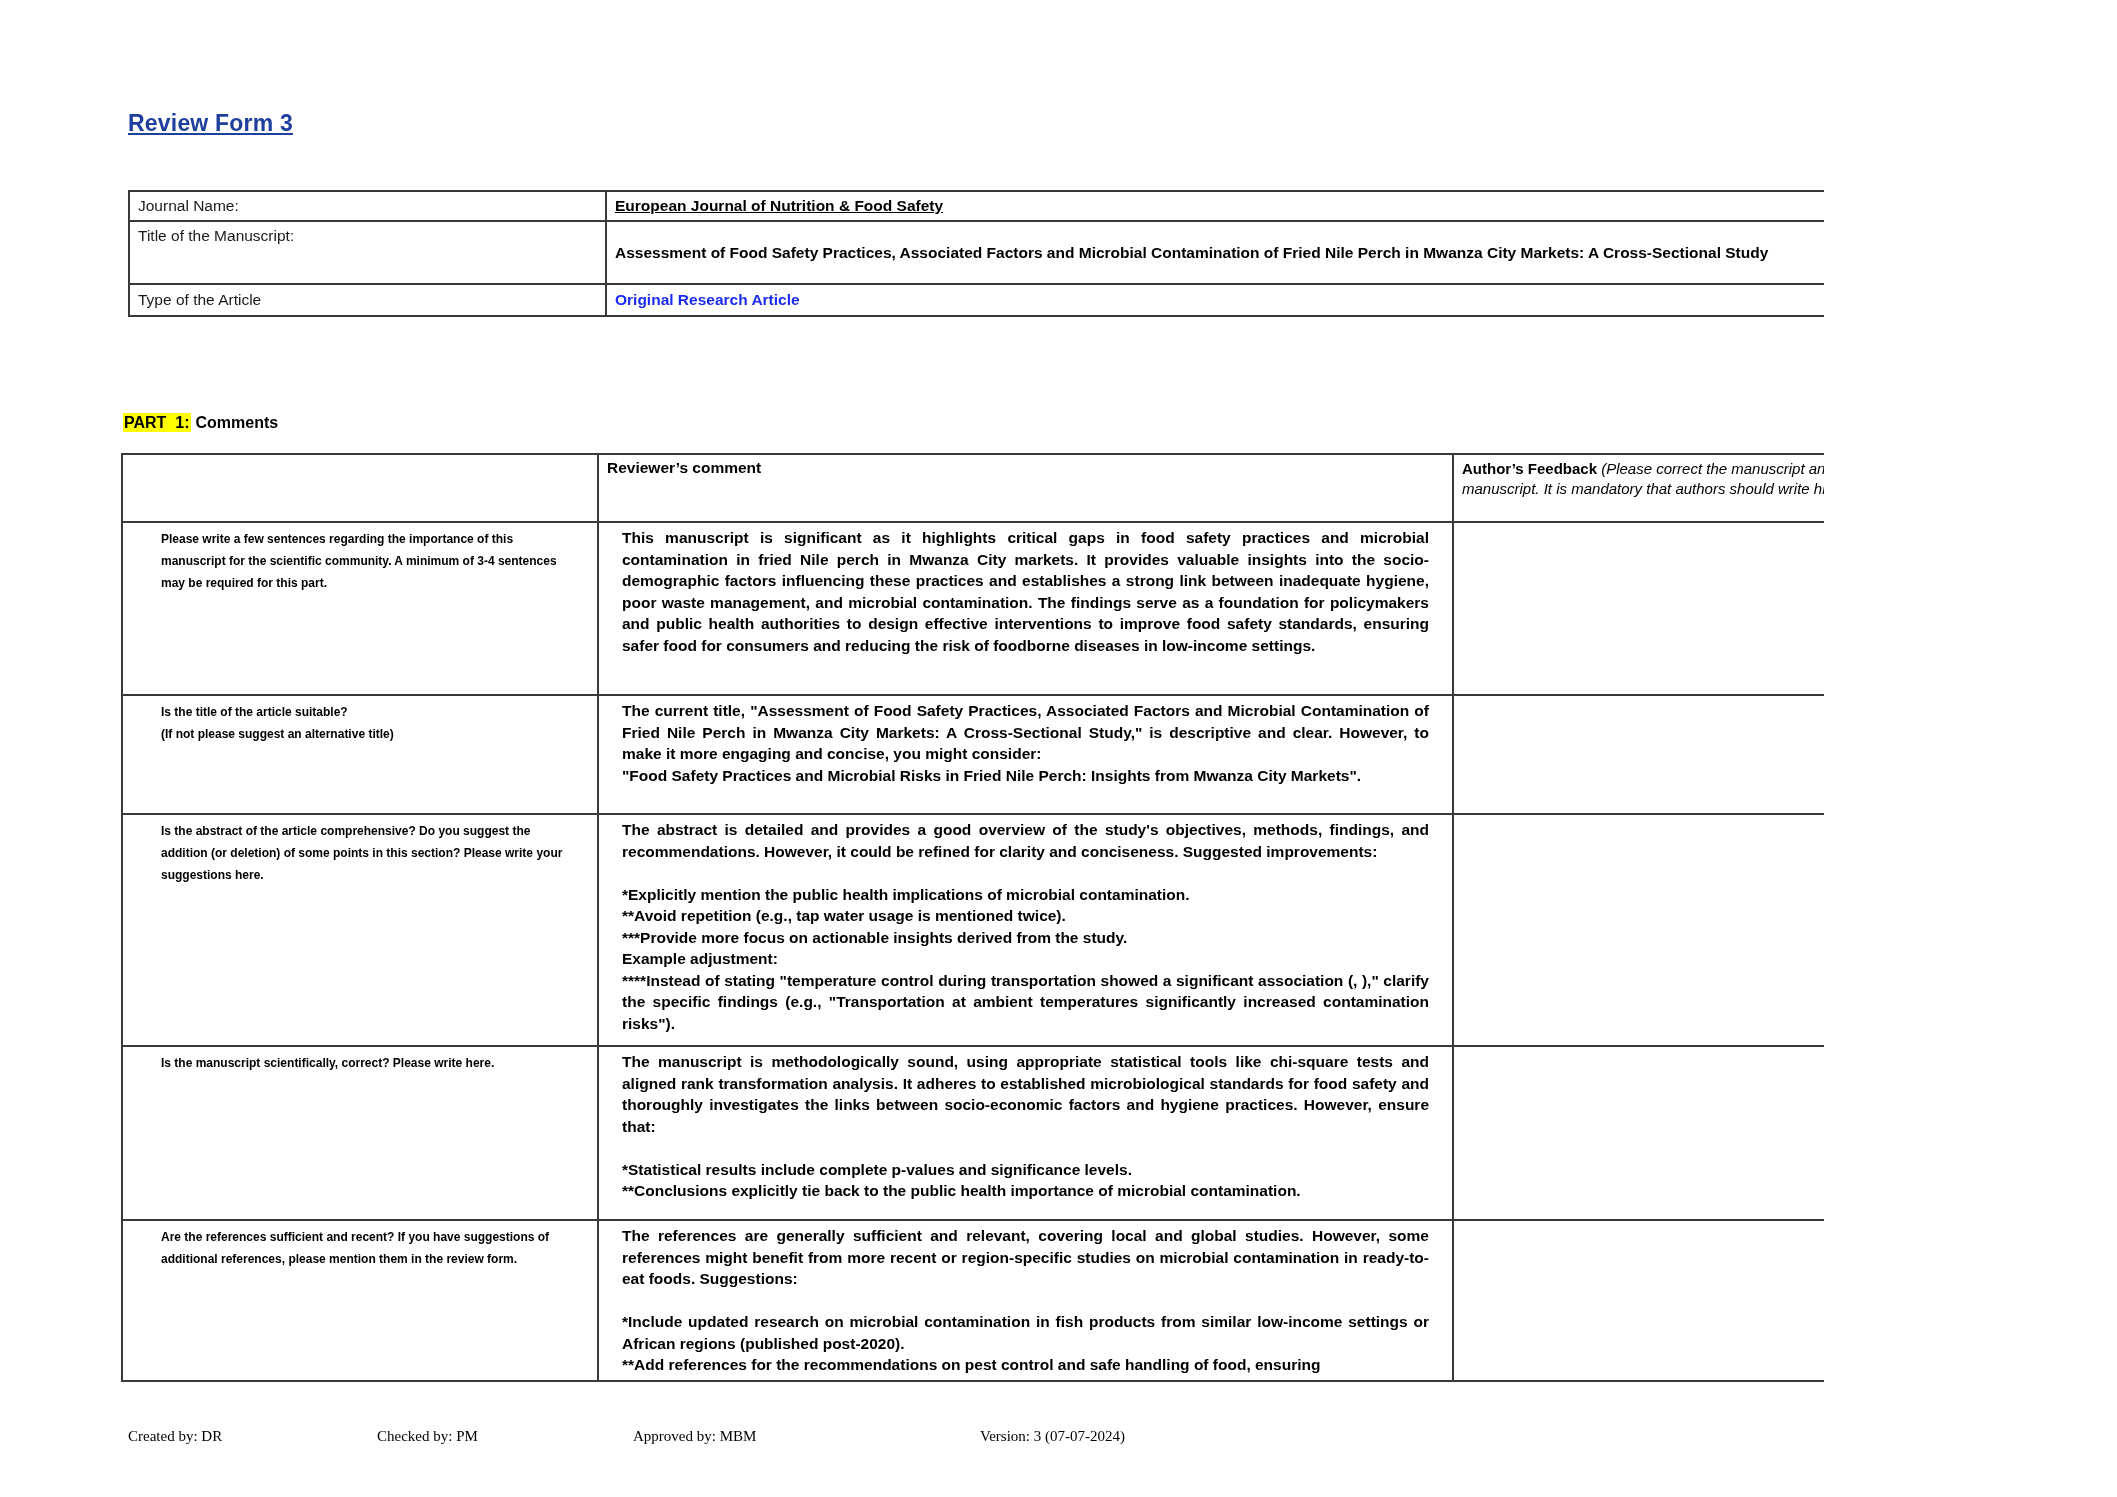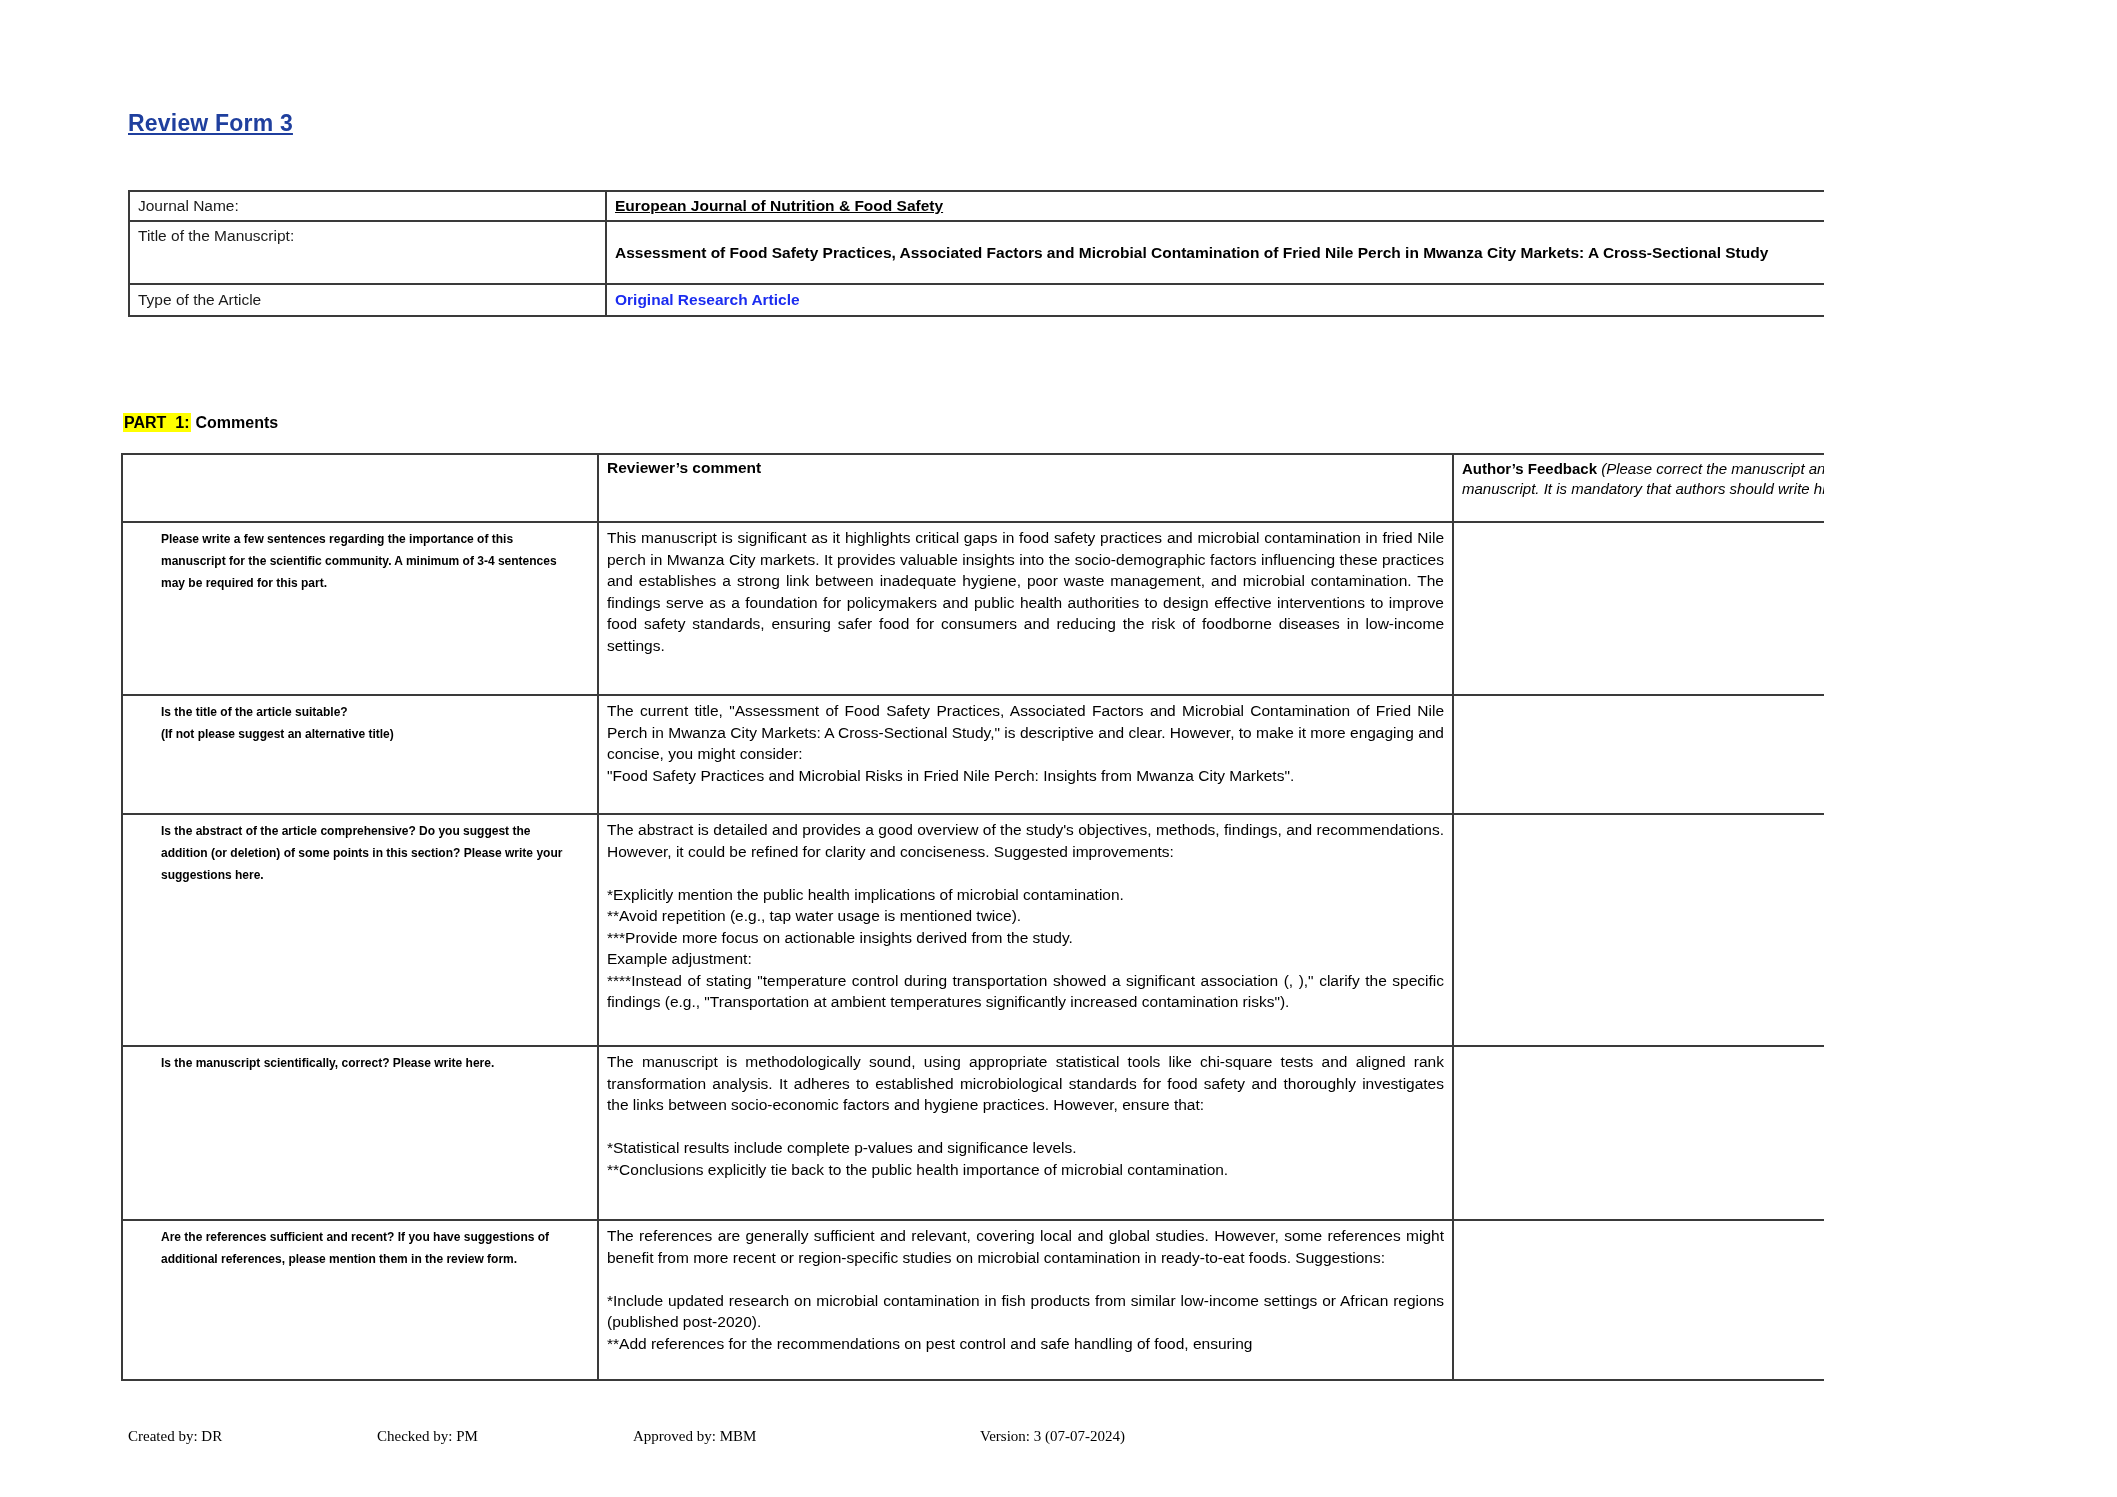--- a/index.html
+++ b/index.html
@@ -72,24 +72,25 @@
   .hdr-feedback .b{font-weight:bold;}
   .hdr-feedback .i{font-style:italic;}
   .q-cell{
     font-size:12px;font-weight:bold;line-height:22px;
     padding:5px 18px 5px 38px;
     white-space:pre-wrap;
     color:#000;
   }
   .c-cell{
     font-size:15.5px;line-height:21.5px;
-    padding:4px 8px;
+    padding:4px 23px;
     text-align:justify;
     white-space:pre-wrap;
     color:#000;
+    font-weight:bold;
   }
   .f-cell{cursor:text;}
   .row-1 td{height:161px;}
   .row-2 td{height:107px;}
   .row-3 td{height:220px;}
   .row-4 td{height:162px;}
   .row-5 td{height:148px;}
   
   .footer{
     position:absolute;left:0;top:1420px;width:2117px;height:22px;

